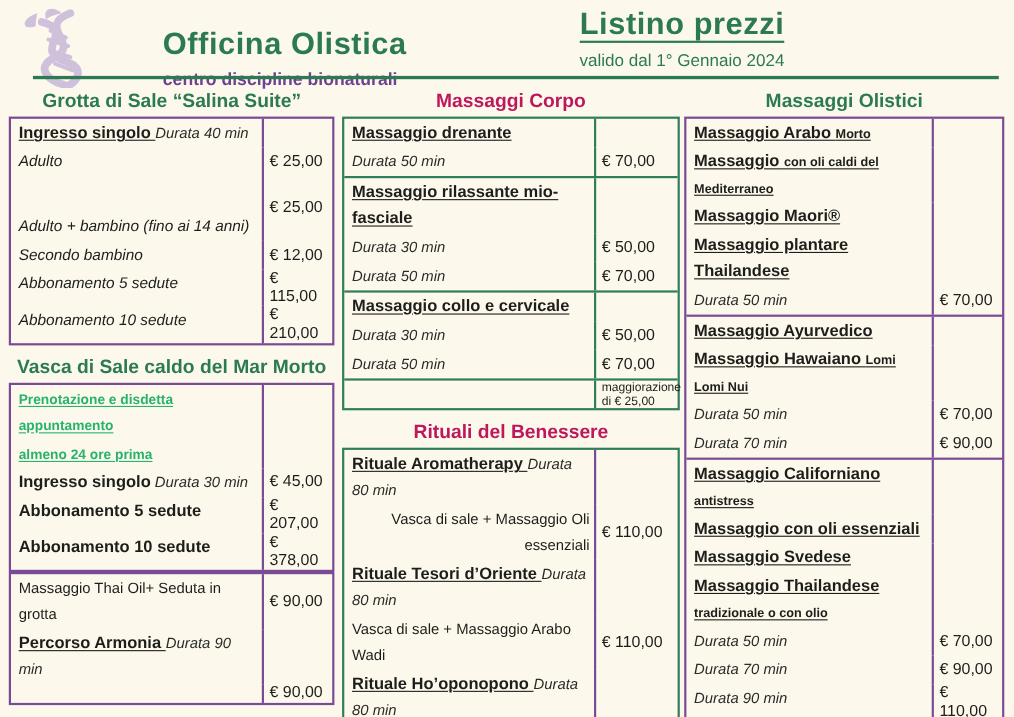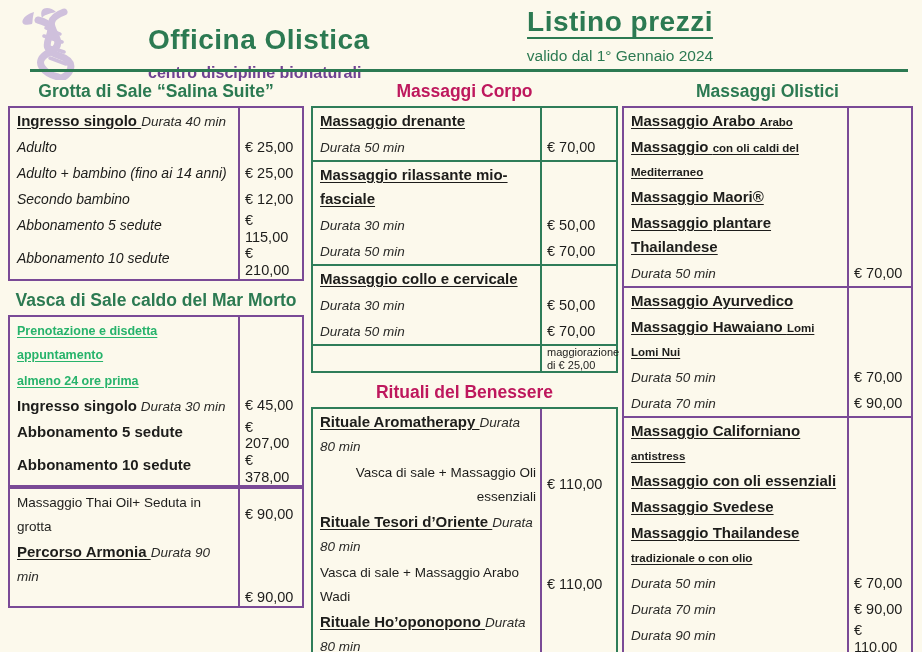--- a/index.html
+++ b/index.html
@@ -77,21 +77,21 @@
 
   <div class="col col1">
     <section class="sec">
       <h2 class="sec-title t-green">Grotta di Sale “Salina Suite”</h2>
       <div class="tbl b-purple">
           <div class="blk d-purple">
             <div class="cell" style="grid-row: 1;"><span class="seg-tb">Ingresso singolo </span><span class="seg-dur">Durata 40 min</span></div>
             <div class="pcell" style="grid-row: 1;"></div>
             <div class="cell" style="grid-row: 2;"><span class="seg-it">Adulto</span></div>
             <div class="pcell" style="grid-row: 2;">€ 25,00</div>
-            <div class="cell" style="grid-row: 3;"><span class="seg-it">Adulto + bambino (fino ai 14 anni)</span></div>
+            <div class="cell" style="grid-row: 3; margin-top: 33px;"><span class="seg-it">Adulto + bambino (fino ai 14 anni)</span></div>
             <div class="pcell" style="grid-row: 3;">€ 25,00</div>
             <div class="cell" style="grid-row: 4;"><span class="seg-it">Secondo bambino</span></div>
             <div class="pcell" style="grid-row: 4;">€ 12,00</div>
             <div class="cell" style="grid-row: 5;"><span class="seg-it">Abbonamento 5 sedute</span></div>
             <div class="pcell" style="grid-row: 5;">€ 115,00</div>
             <div class="cell" style="grid-row: 6;"><span class="seg-it">Abbonamento 10 sedute</span></div>
             <div class="pcell" style="grid-row: 6;">€ 210,00</div>
           </div>
         </div>
     </section>
@@ -177,21 +177,21 @@
         </div>
     </section>
 
   </div>
 
   <div class="col col3">
     <section class="sec">
       <h2 class="sec-title t-green">Massaggi Olistici</h2>
       <div class="tbl b-purple">
           <div class="blk d-purple">
-            <div class="cell" style="grid-row: 1;"><span class="seg-tb">Massaggio Arabo </span><span class="seg-tbs">Arabo</span></div>
+            <div class="cell" style="grid-row: 1;"><span class="seg-tb">Massaggio Arabo </span><span class="seg-tbs">Morto</span></div>
             <div class="pcell" style="grid-row: 1;"></div>
             <div class="cell" style="grid-row: 2;"><span class="seg-tb">Massaggio </span><span class="seg-tbs">con oli caldi del Mediterraneo</span></div>
             <div class="pcell" style="grid-row: 2;"></div>
             <div class="cell" style="grid-row: 3;"><span class="seg-tb">Massaggio Maori®</span></div>
             <div class="pcell" style="grid-row: 3;"></div>
             <div class="cell" style="grid-row: 4;"><span class="seg-tb">Massaggio plantare Thailandese</span></div>
             <div class="pcell" style="grid-row: 4;"></div>
             <div class="cell" style="grid-row: 5;"><span class="seg-dur">Durata 50 min</span></div>
             <div class="pcell" style="grid-row: 5;">€ 70,00</div>
           </div>

